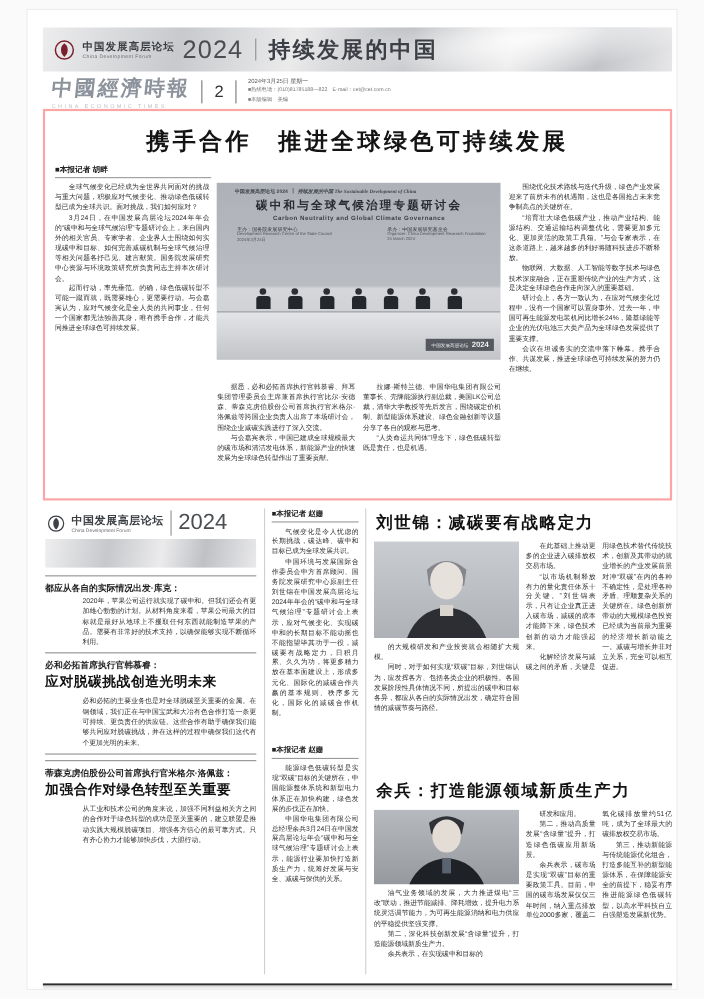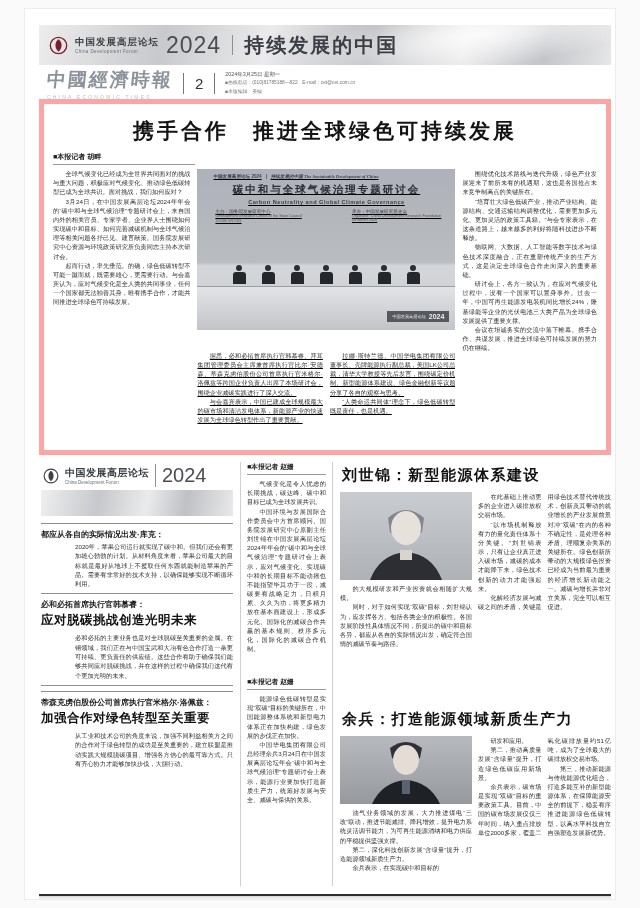--- a/index.html
+++ b/index.html
@@ -23,28 +23,28 @@
   
   .masthead { display:flex; align-items:center; height:32px; padding:2px 6px 2px 8px; gap:10px; }
   .paper-cn { font-family:"Liberation Serif", serif; font-size:19px; font-weight:bold; color:#8d939c;
               letter-spacing:2px; transform:skewX(-6deg); }
   .paper-en { font-size:5px; color:#bcc1c8; letter-spacing:2.2px; margin-top:1px; }
   .pagenum { border-left:1px solid #777; border-right:1px solid #777; padding:2px 11px; font-size:15px; color:#333; }
   .mh-info { font-size:4.8px; color:#777; line-height:1.8; }
   .mh-info .d { font-size:5.4px; color:#555; }
 
   
-  .red-box { border:5px solid #fca5a5; padding:5px 9px 6px 9px; height:356px; overflow:hidden; }
+  .red-box { border:2px solid #fca5a5; padding:5px 9px 6px 9px; height:356px; overflow:hidden; }
   .main-headline { text-align:center; font-size:21px; letter-spacing:3px; color:#141414; margin:8px 0 7px 0; font-weight:bold; }
   .byline { font-size:7px; font-weight:bold; color:#222; border-bottom:1px solid #999; width:142px; padding-bottom:2px; margin-bottom:4px; }
   .ma-cols { display:flex; gap:7px; height:272px; overflow:hidden; }
   .body-text p { font-size:6.2px; line-height:1.48; color:#2e2e2e; text-align:justify; text-indent:2em; margin:0; }
   .ma-col.left { width:146px; overflow:hidden; }
   .ma-col.right { width:143px; overflow:hidden; }
-  .ma-center { width:258px; display:flex; flex-direction:column; gap:21px;text-decoration:underline; }
+  .ma-center { width:258px; display:flex; flex-direction:column; gap:21px; }
 
   
   .photo { position:relative; height:168px; background:linear-gradient(#aeb2b8 0%, #b9bcc1 58%, #d4d6d9 60%, #c8cacd 100%); overflow:hidden; }
   .ph-strip { display:flex; align-items:center; gap:4px; padding:5px 0 0 16px; font-size:4.6px; color:#41454c; font-weight:bold; }
   .ph-strip .scr { font-family:"Liberation Serif", serif; font-style:italic; font-weight:bold; border-left:1px solid #6e7277; padding-left:4px; }
   .ph-title { text-align:center; font-size:10.5px; font-weight:bold; letter-spacing:2px; color:#272b31; margin-top:4px; }
   .ph-title-en { text-align:center; font-size:5.6px; font-weight:bold; color:#3c4046; letter-spacing:.5px; margin-top:2px; }
   .ph-hosts { display:flex; justify-content:space-between; padding:4px 14px 0 18px; font-size:4.6px; color:#383c42; }
   .ph-hosts .en { font-size:3.8px; color:#52565c; }
   .ph-people { position:absolute; left:0; right:0; top:96px; display:flex; justify-content:center; gap:16px; }
@@ -268,21 +268,21 @@
       <div class="byline2">■本报记者 赵姗</div>
       <div class="mblock2 body-text">
           <p>能源绿色低碳转型是实现“双碳”目标的关键所在，中国能源整体系统和新型电力体系正在加快构建，绿色发展的步伐正在加快。</p>
           <p>中国华电集团有限公司总经理余兵3月24日在中国发展高层论坛年会“碳中和与全球气候治理”专题研讨会上表示，能源行业要加快打造新质生产力，统筹好发展与安全、减碳与保供的关系。</p>
         </div>
     </div>
 
     <div class="rcol">
 
       <div>
-        <h2 class="art-headline">刘世锦：新型能源体系建设</h2>
+        <h2 class="art-headline">刘世锦：减碳要有战略定力</h2>
         <div class="art-body h-liu">
           <div class="colA">
             <svg class="portrait" viewBox="0 0 132 88" height="88">
               <defs>
                 <linearGradient id="bgL" x1="0" y1="0" x2="0" y2="1">
                   <stop offset="0" stop-color="#c9ccd0"></stop>
                     <stop offset="1" stop-color="#aeb1b6"></stop>
                 </linearGradient>
               </defs>
               <rect width="132" height="88" fill="url(#bgL)"></rect>

